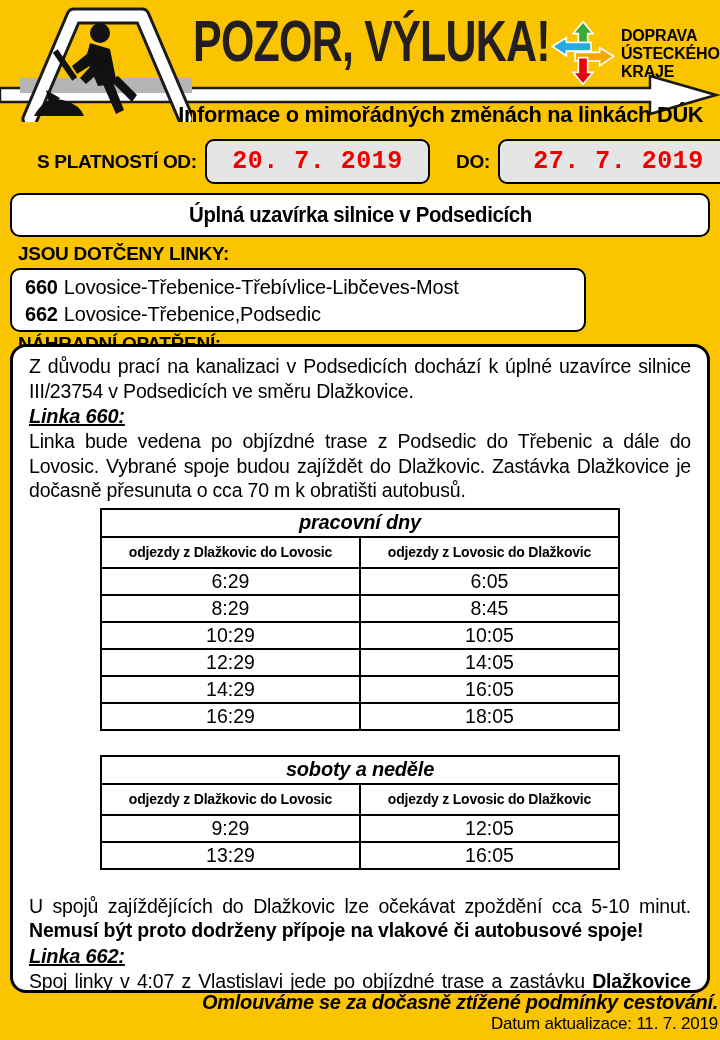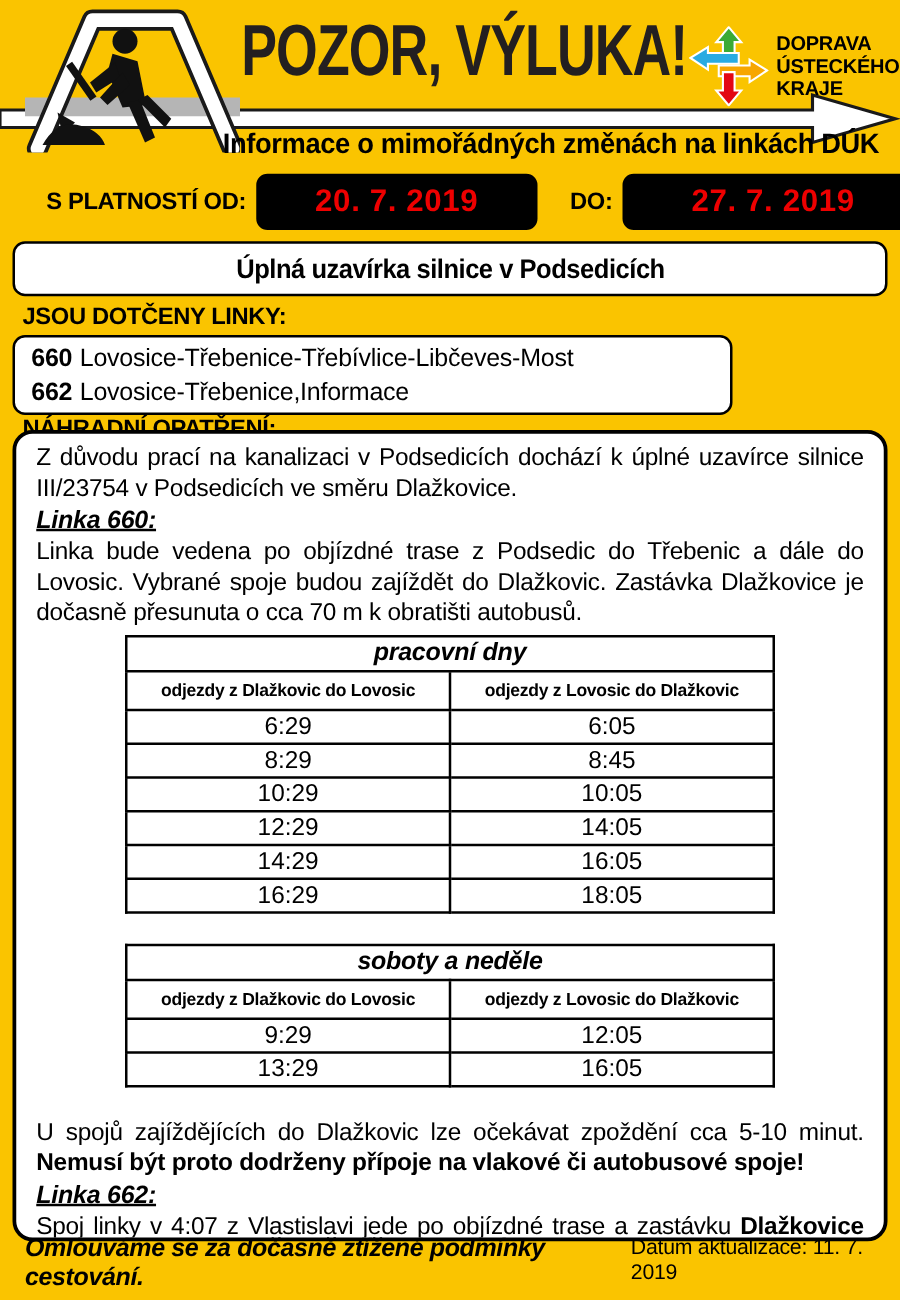--- a/index.html
+++ b/index.html
@@ -35,22 +35,22 @@
   }
 
   
   .validity{
     position:absolute;top:138px;left:0;width:720px;height:47px;
     display:flex;align-items:center;padding-left:19px;
   }
   .lbl{font-size:19px;font-weight:700;letter-spacing:-.3px;white-space:nowrap;}
   .v-from-label{margin-left:18px;}
   .date-box{
-    background:#000000;border:2.5px solid #000;border-radius:9px;
-    height:41px;display:flex;align-items:center;justify-content:center;
+    background:#e5e5e5;border:2.5px solid #000;border-radius:9px;
+    height:41px;display:flex;align-items:center;justify-content:center;font-family:Liberation Mono, monospace;
   }
   .date-box.from{width:237px;margin-left:8px;}
   .v-to-label{margin-left:26px;}
   .date-box.to{width:254px;margin-left:8px;}
   .date-text{color:#EE0000;font-size:25px;font-weight:700;letter-spacing:.5px;}
 
   
   .closure-box{
     position:absolute;top:193px;left:10px;width:700px;height:44px;
     background:#fff;border:2.5px solid #000;border-radius:10px;
@@ -93,21 +93,21 @@
   }
   table.tt .tt-title{
     font-size:20px;font-weight:700;font-style:italic;height:26px;letter-spacing:-.2px;
   }
   table.tt .tt-col{font-size:14px;font-weight:700;height:29px;letter-spacing:-.2px;}
   table.tt td{font-size:19.5px;height:25px;}
 
   
   .footer{
     position:absolute;bottom:6px;left:20px;right:2px;
-    display:flex;justify-content:space-between;align-items:flex-start;
+    display:flex;justify-content:space-between;align-items:flex-end;flex-direction:column;
   }
   .apology{font-size:20px;font-weight:700;font-style:italic;letter-spacing:-.3px;}
   .updated{font-size:17px;letter-spacing:-.2px;}
 </style>
 </head>
 <body>
 
 <div class="page">
 
   <div class="header">
@@ -164,21 +164,21 @@
   <div class="closure-box">
     <span class="closure-text">Úplná uzavírka silnice v Podsedicích</span>
   </div>
 
   <div class="lbl affected-label">JSOU DOTČENY LINKY:</div>
   <div class="lines-box">
     <div class="line-row">
       <span class="line-num">660</span><span>Lovosice-Třebenice-Třebívlice-Libčeves-Most</span>
     </div>
     <div class="line-row">
-      <span class="line-num">662</span><span>Lovosice-Třebenice,Informace</span>
+      <span class="line-num">662</span><span>Lovosice-Třebenice,Podsedic</span>
     </div>
   </div>
 
   <div class="lbl measures-label">NÁHRADNÍ OPATŘENÍ:</div>
 
   <div class="main-box">
     <p>Z důvodu prací na kanalizaci v Podsedicích dochází k úplné uzavírce silnice III/23754 v Podsedicích ve směru Dlažkovice.</p>
 
     <div class="linka-head">Linka 660:</div>
     <p>Linka bude vedena po objízdné trase z Podsedic do Třebenic a dále do Lovosic. Vybrané spoje budou zajíždět do Dlažkovic. Zastávka Dlažkovice je dočasně přesunuta o cca 70 m k obratišti autobusů.</p>

